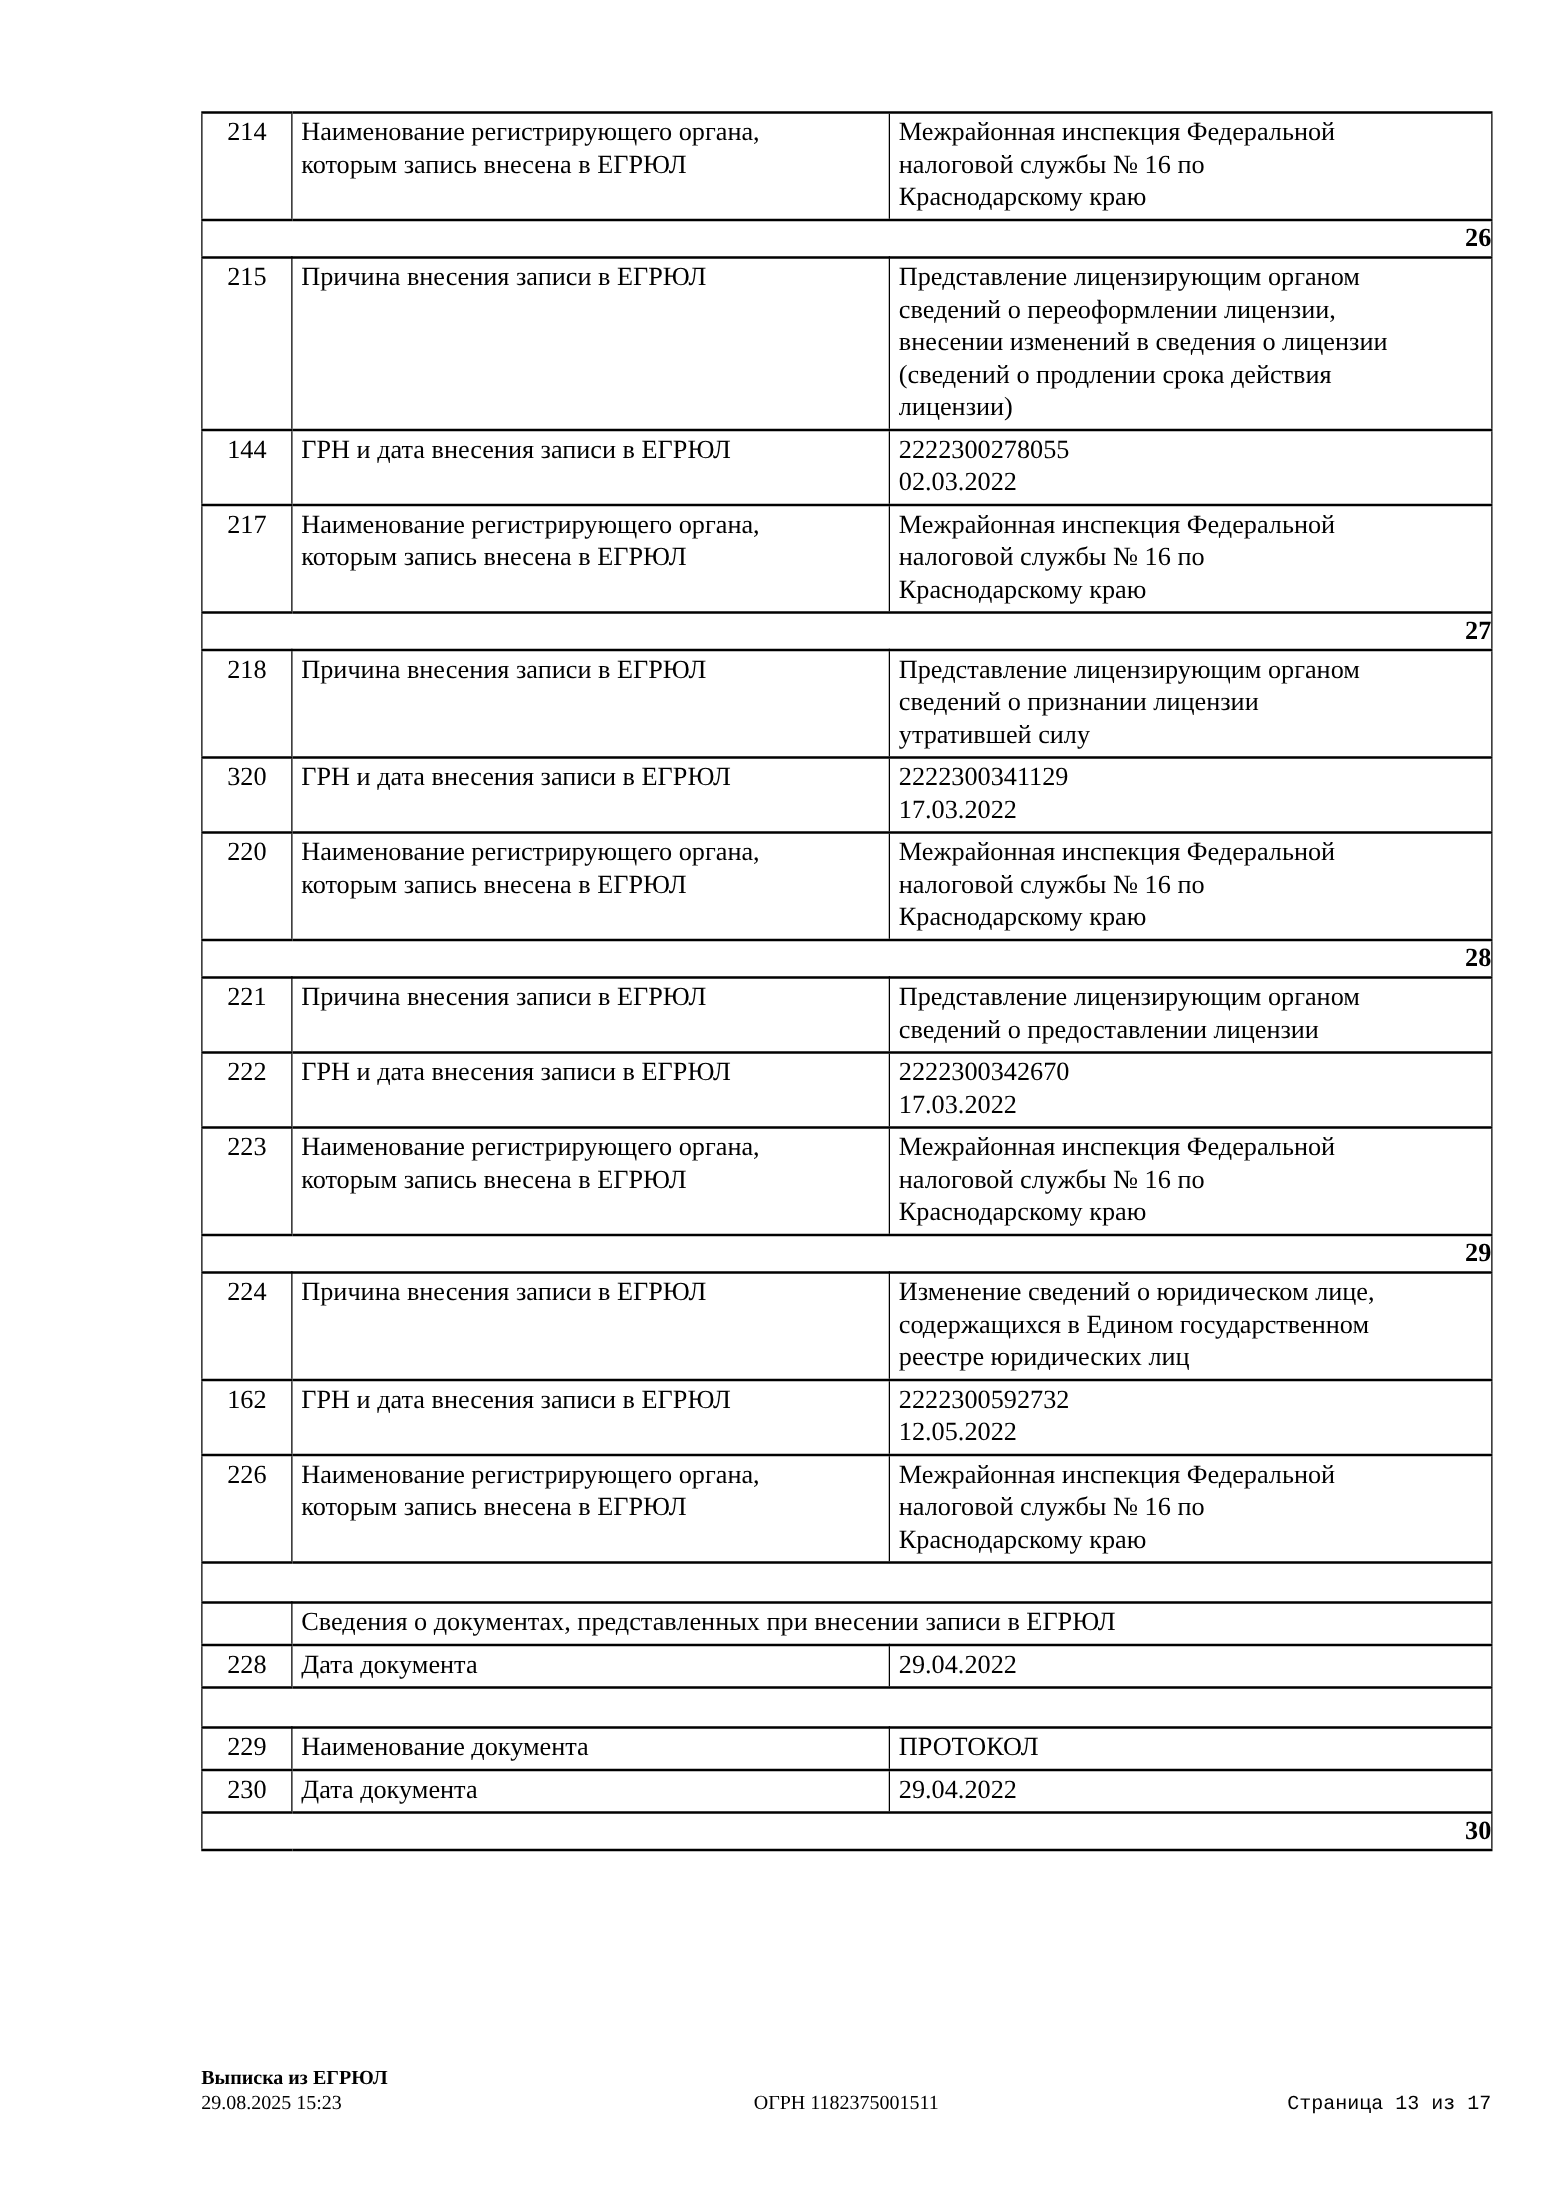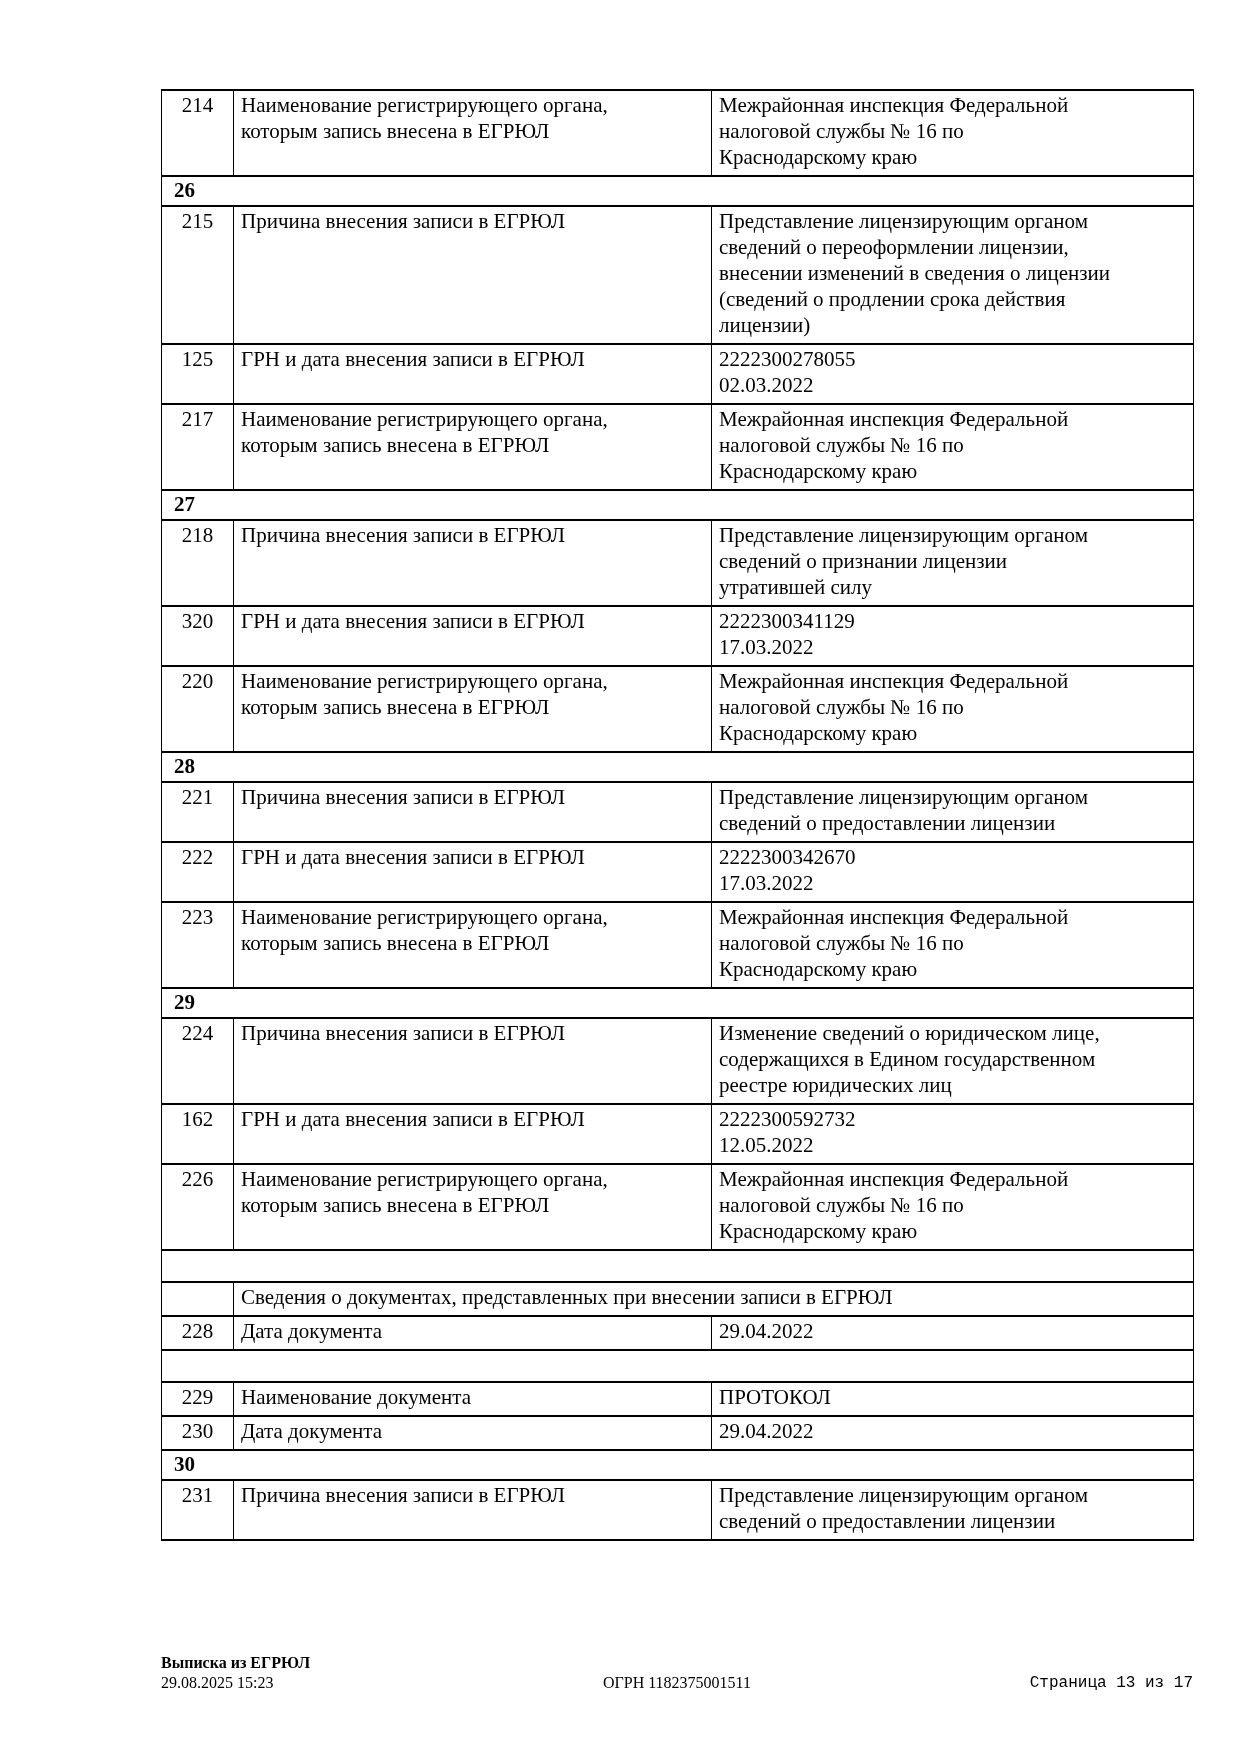--- a/index.html
+++ b/index.html
@@ -34,21 +34,21 @@
   }
   td.num{
     text-align:center;
     padding-left:2px;
     padding-right:2px;
   }
   td.lbl,td.val{
     white-space:pre-line;
   }
   tr.sec td{
-    text-align:left;
+    text-align:right;
     font-weight:bold;
     padding:0 0 2px 12px;
     height:26px;
   }
   tr.spacer td{
     height:30px;
     padding:0;
   }
   .footer{
     position:absolute;
@@ -99,21 +99,21 @@
       <td class="num">215</td>
       <td class="lbl">Причина внесения записи в ЕГРЮЛ</td>
       <td class="val">Представление лицензирующим органом
 сведений о переоформлении лицензии,
 внесении изменений в сведения о лицензии
 (сведений о продлении срока действия
 лицензии)</td>
     </tr>
 
     <tr>
-      <td class="num">125</td>
+      <td class="num">144</td>
       <td class="lbl">ГРН и дата внесения записи в ЕГРЮЛ</td>
       <td class="val">2222300278055
 02.03.2022</td>
     </tr>
 
     <tr>
       <td class="num">217</td>
       <td class="lbl">Наименование регистрирующего органа,
 которым запись внесена в ЕГРЮЛ</td>
       <td class="val">Межрайонная инспекция Федеральной
@@ -233,26 +233,20 @@
     <tr>
       <td class="num">230</td>
       <td class="lbl">Дата документа</td>
       <td class="val">29.04.2022</td>
     </tr>
 
     <tr class="sec">
       <td colspan="3">30</td>
     </tr>
 
-    <tr>
-      <td class="num">231</td>
-      <td class="lbl">Причина внесения записи в ЕГРЮЛ</td>
-      <td class="val">Представление лицензирующим органом
-сведений о предоставлении лицензии</td>
-    </tr>
 
   </tbody>
     </table>
 
   <div class="footer">
     <div class="left">
       <span class="doc-type">Выписка из ЕГРЮЛ</span>
       <span class="datetime">29.08.2025 15:23</span>
     </div>
     <div class="center">ОГРН 1182375001511</div>

